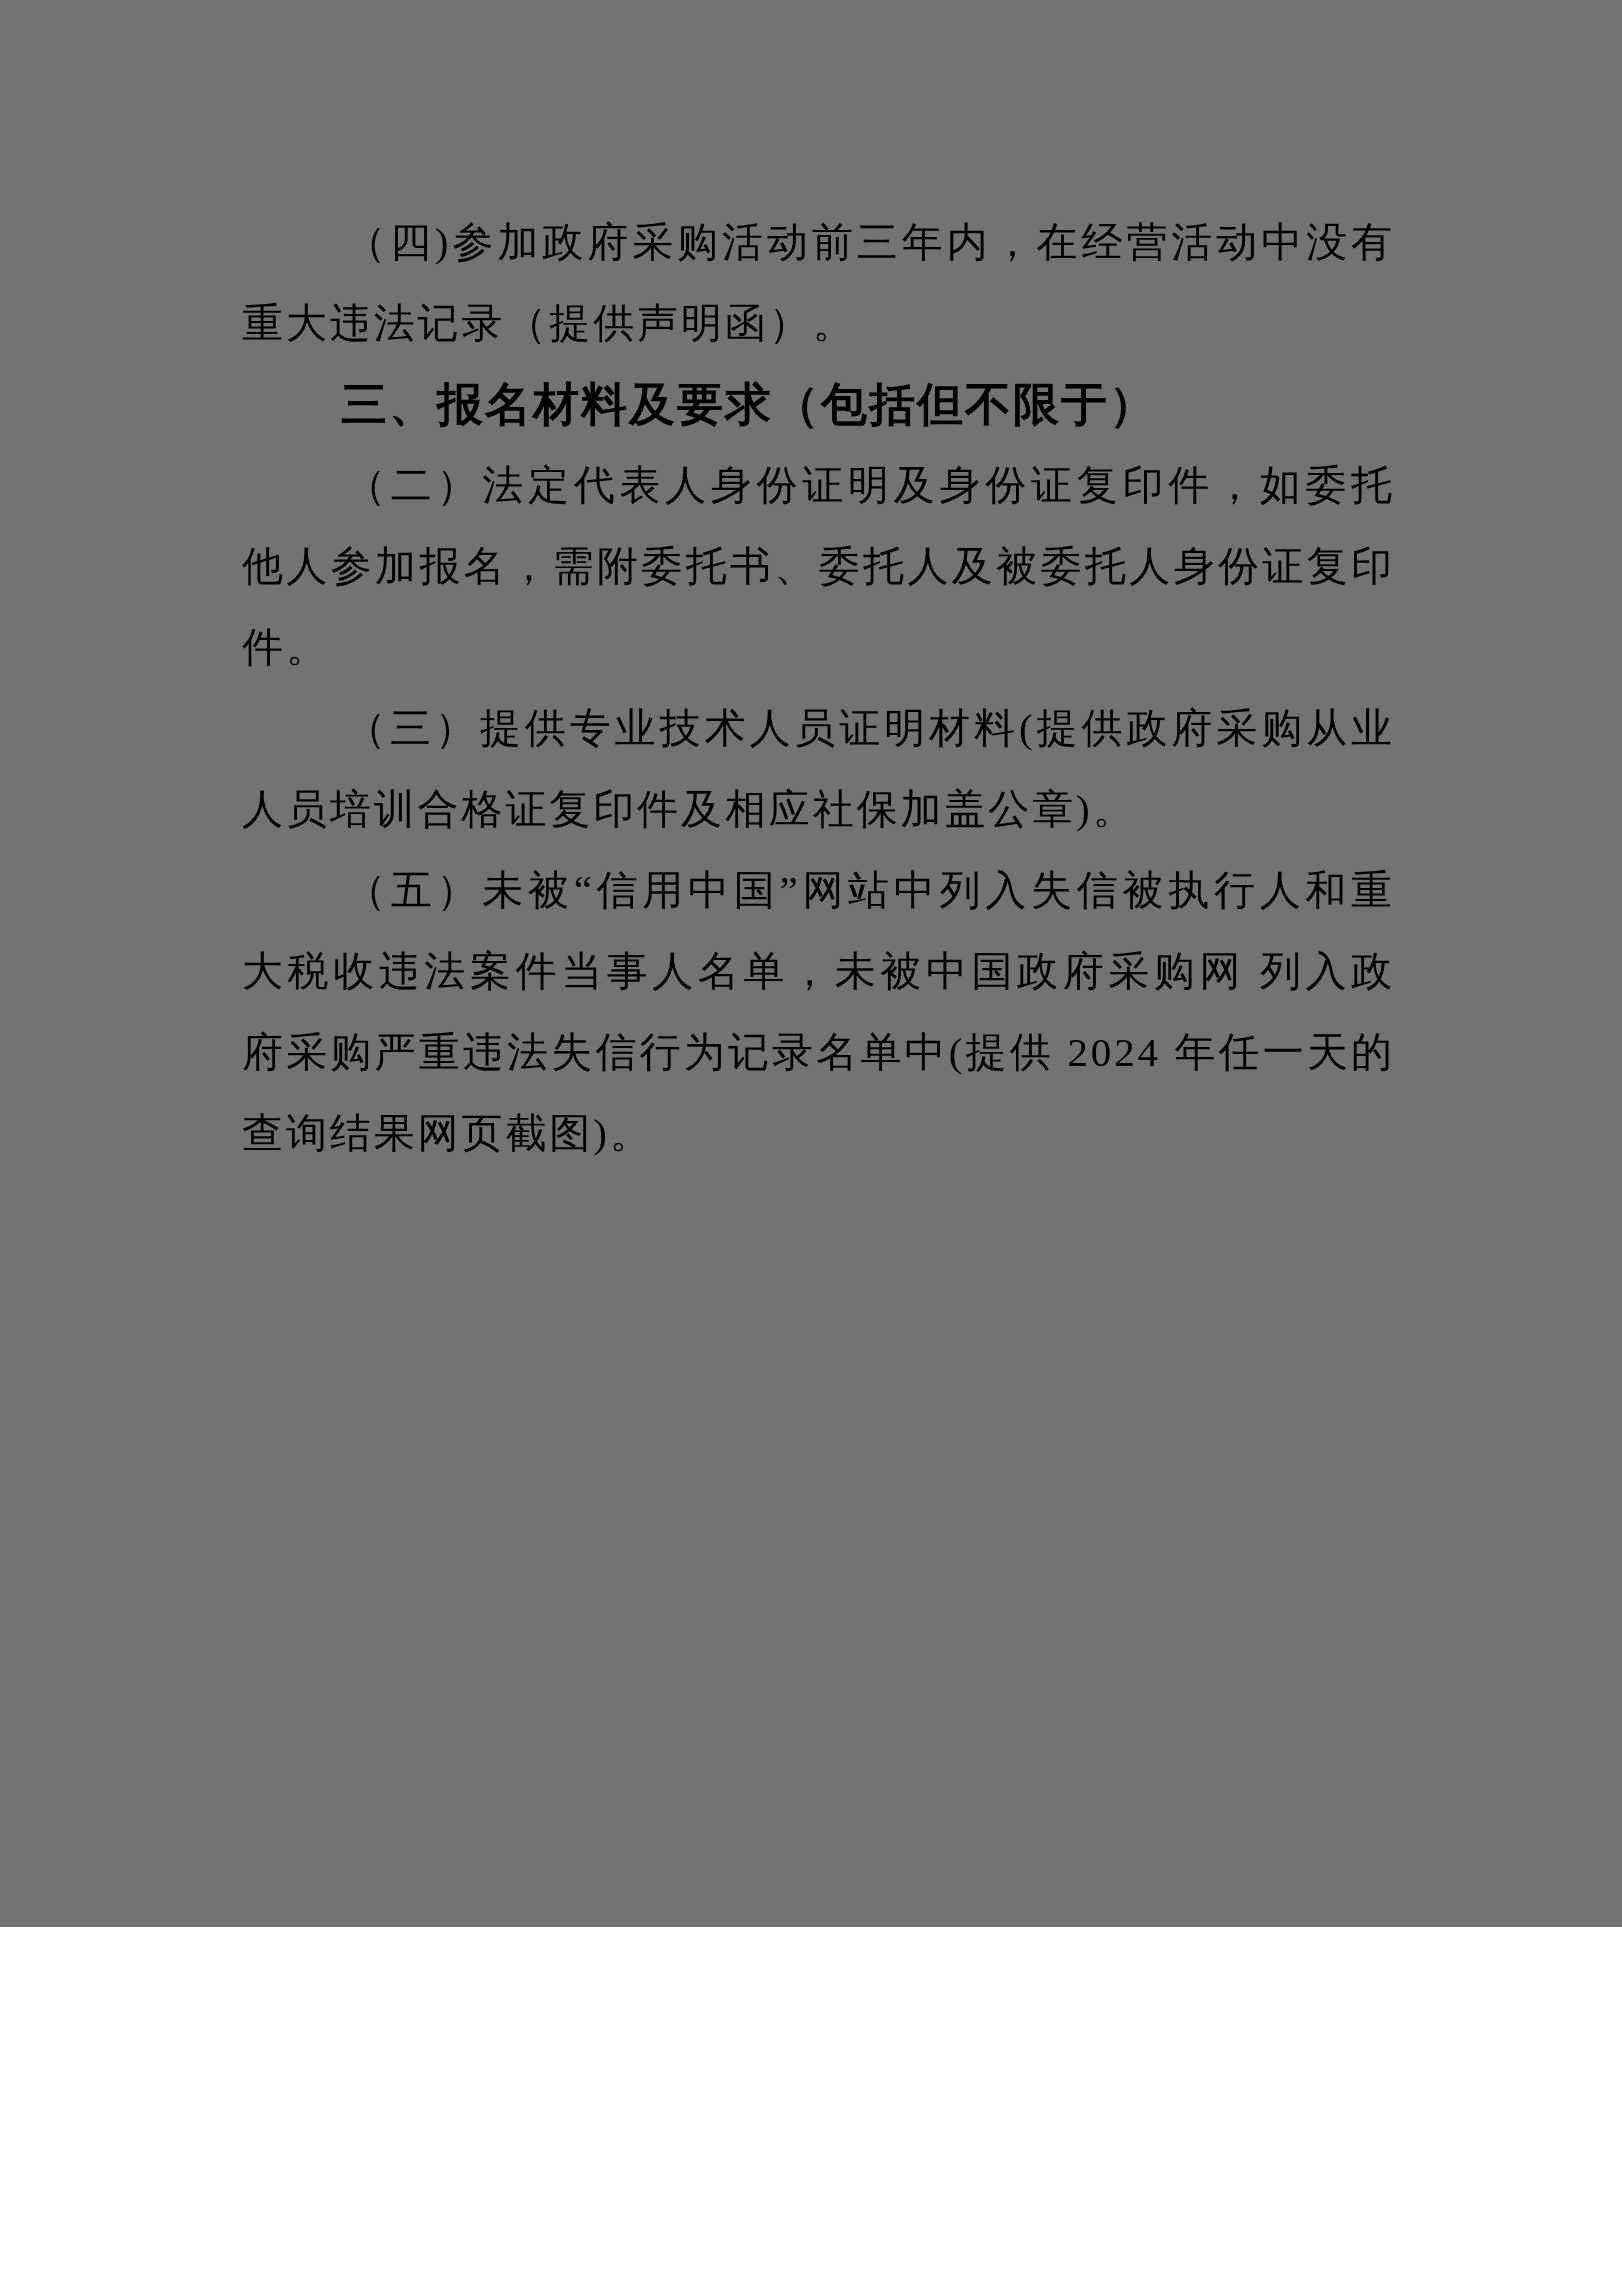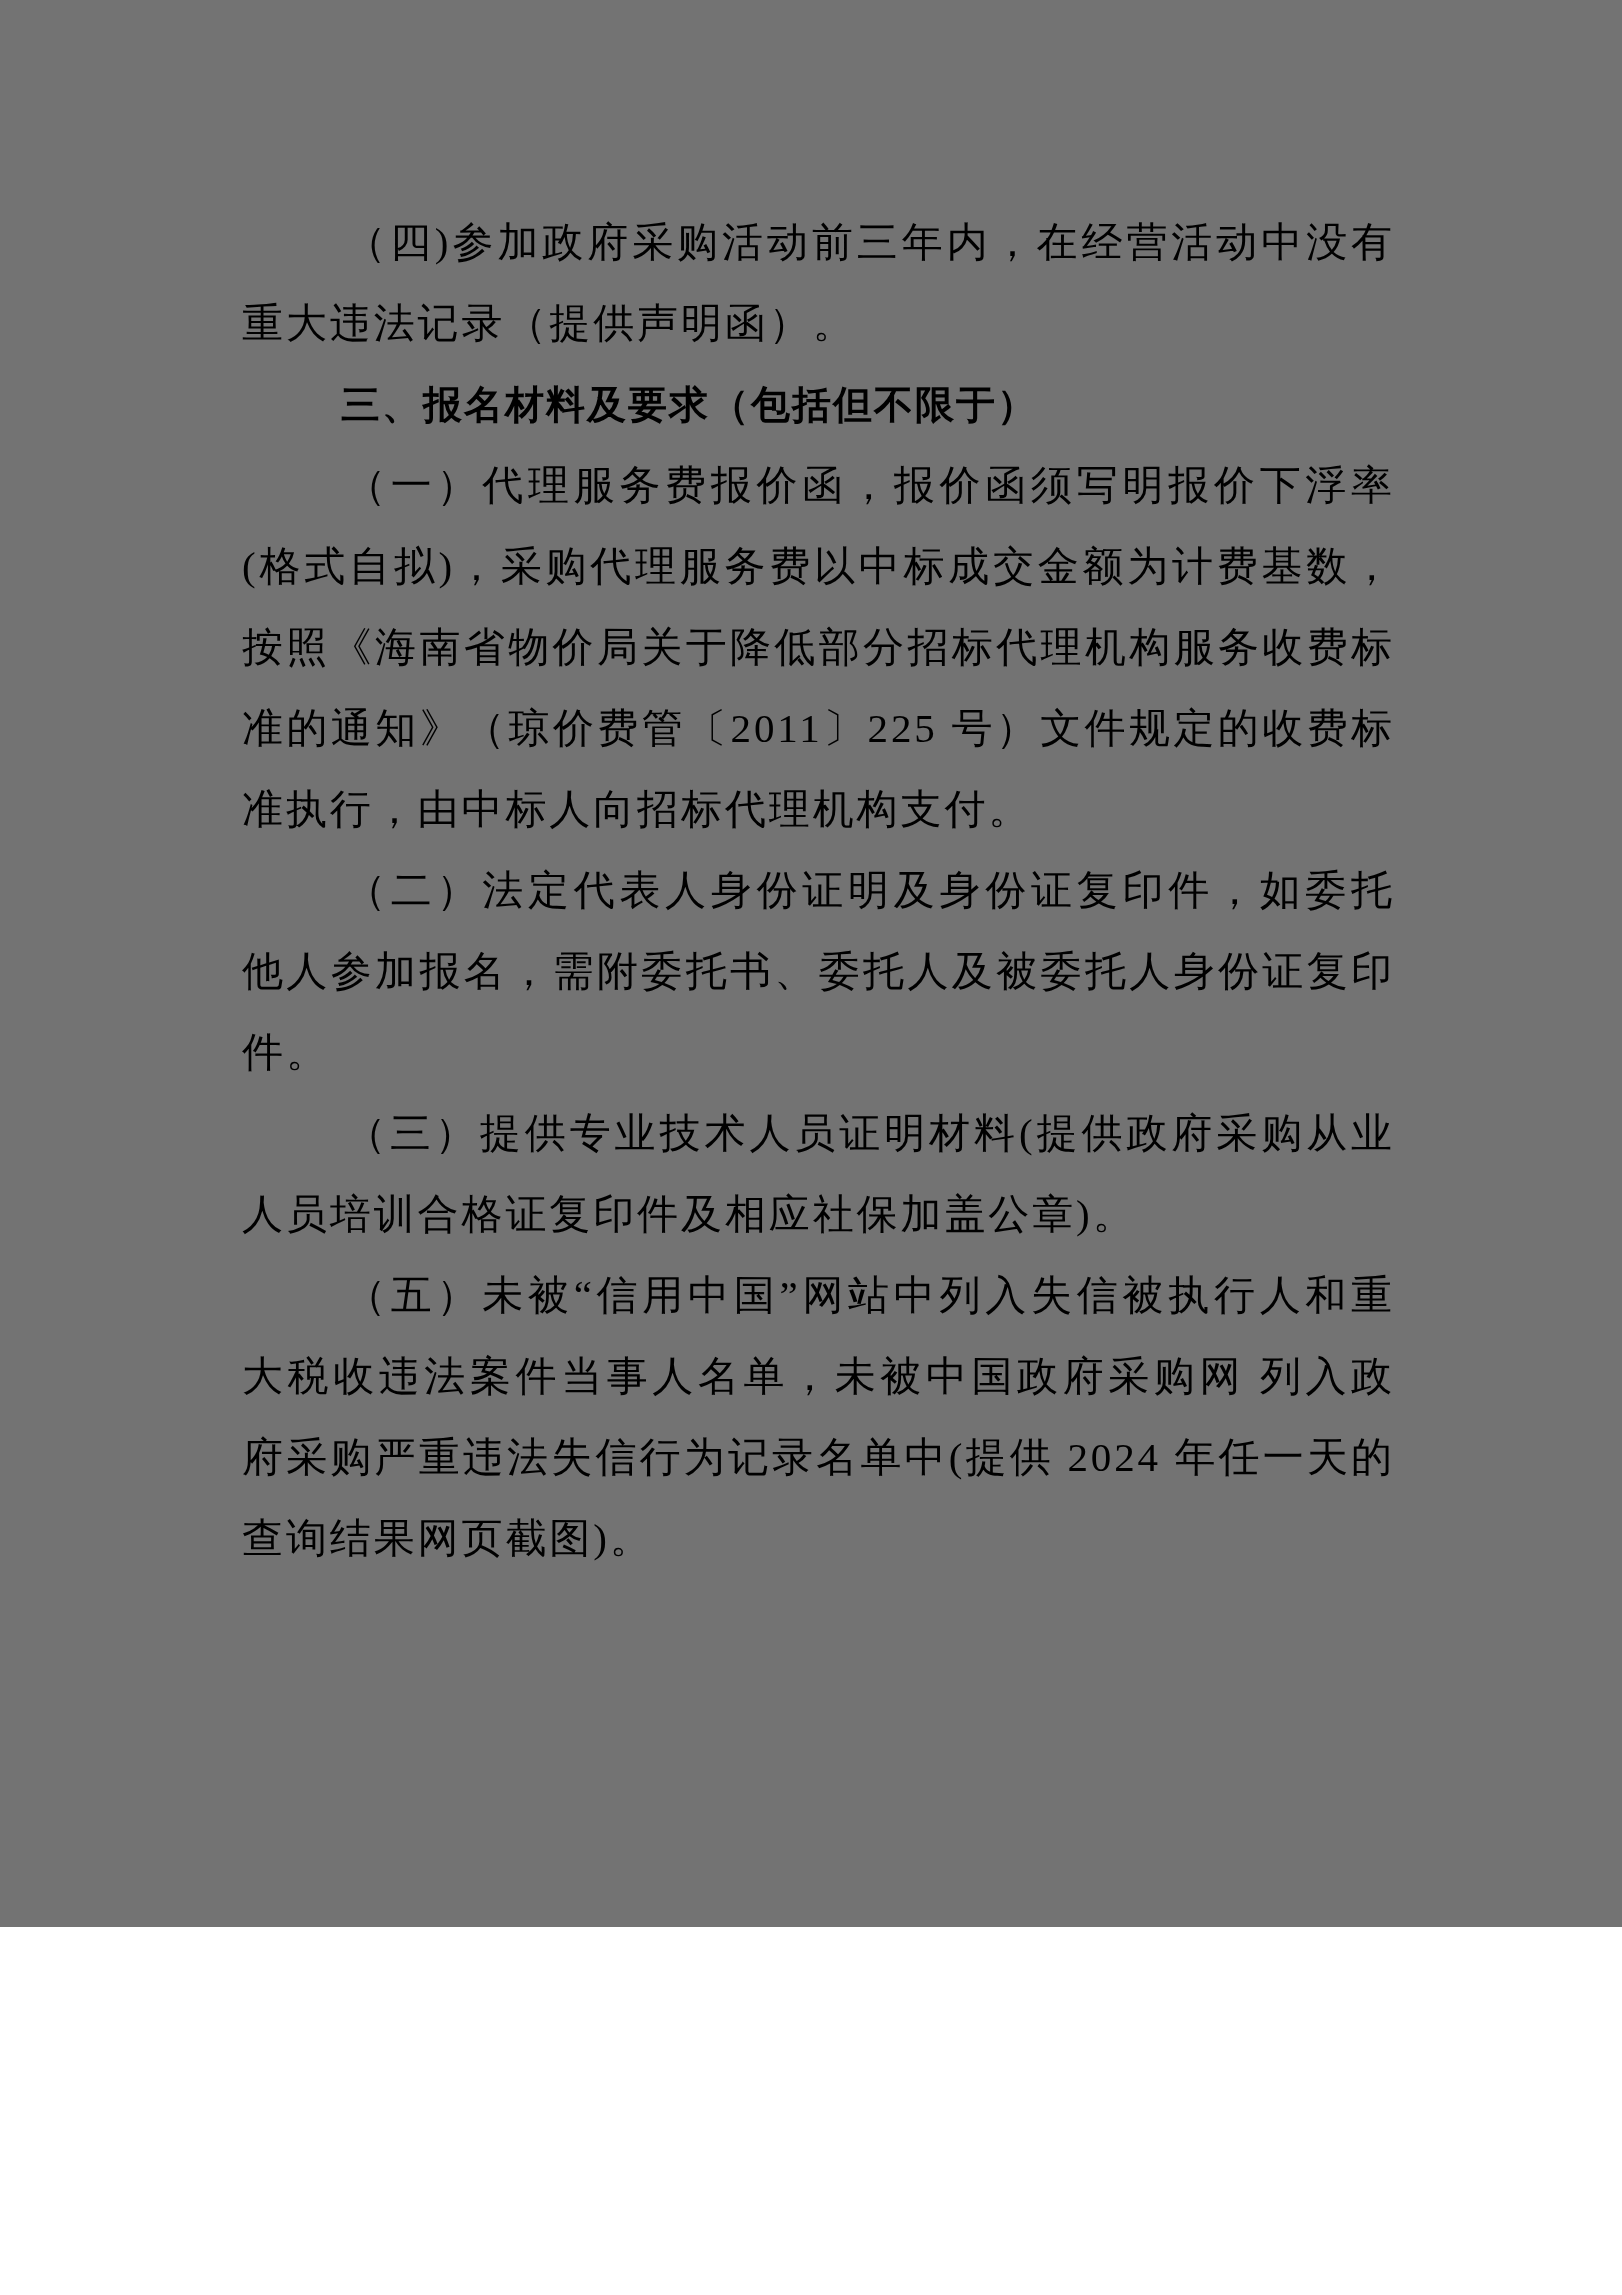--- a/index.html
+++ b/index.html
@@ -27,21 +27,21 @@
     font-size: 41px;
     line-height: 81px;
     letter-spacing: 2.9px;
     text-align: justify;
     text-justify: inter-character;
     text-indent: 103px;
     font-weight: normal;
   }
   .heading {
     margin: 0;
-    font-size: 39px;
+    font-size: 46px;
     line-height: 81px;
     letter-spacing: 2px;
     text-indent: 99px;
     font-family: "Liberation Sans", "DejaVu Sans", sans-serif;
     font-weight: 700;
   }
   .page-number {
     position: absolute;
     left: 242px;
     top: 2128px;
@@ -52,20 +52,19 @@
     font-family: "Liberation Serif", "DejaVu Serif", serif;
   }
 </style>
 </head>
 <body>
 
 <div class="page">
   <main class="content">
     <p class="para">（四)参加政府采购活动前三年内，在经营活动中没有重大违法记录（提供声明函）。</p>
     <h2 class="heading">三、报名材料及要求（包括但不限于）</h2>
-    <p class="para">（一）代理服务费报价函，报价函须写明报价下浮率(格式自拟)，采购代理服务费以中标成交金额为计费基数，按照《海南省物价局关于降低部分招标代理机构服务收费标准的通知》（琼价费管〔2011〕225 号）文件规定的收费标准执行，由中标人向招标代理机构支付。</p>
     <p class="para">（二）法定代表人身份证明及身份证复印件，如委托他人参加报名，需附委托书、委托人及被委托人身份证复印件。</p>
     <p class="para">（三）提供专业技术人员证明材料(提供政府采购从业人员培训合格证复印件及相应社保加盖公章)。</p>
     <p class="para">（五）未被“信用中国”网站中列入失信被执行人和重大税收违法案件当事人名单，未被中国政府采购网 列入政府采购严重违法失信行为记录名单中(提供 2024 年任一天的查询结果网页截图)。</p>
   </main>
   <footer class="page-number">2</footer>
 </div>
 
 
 </body></html>

